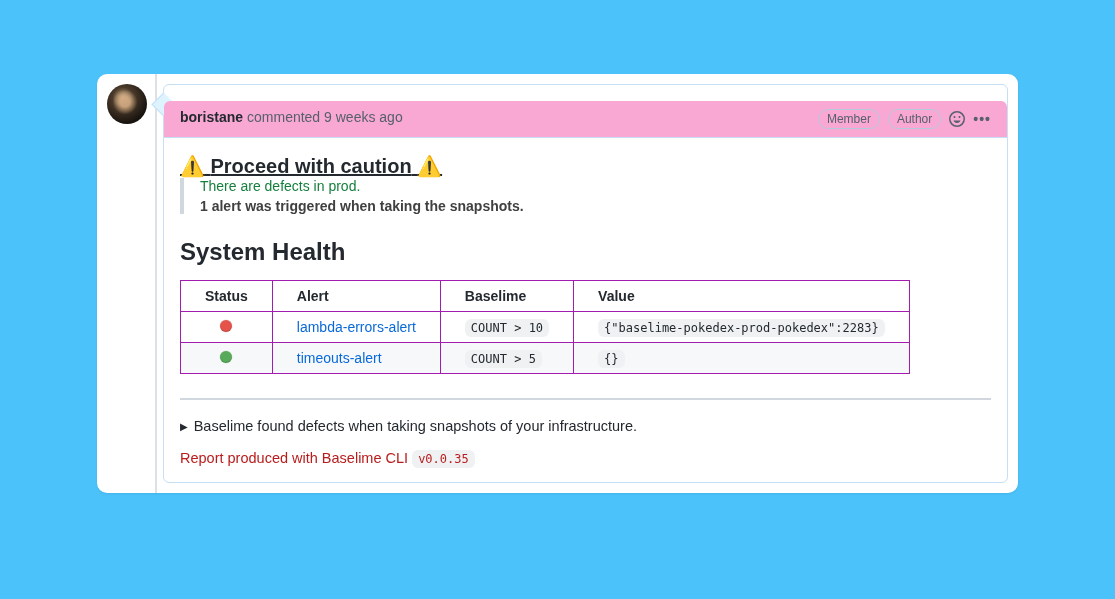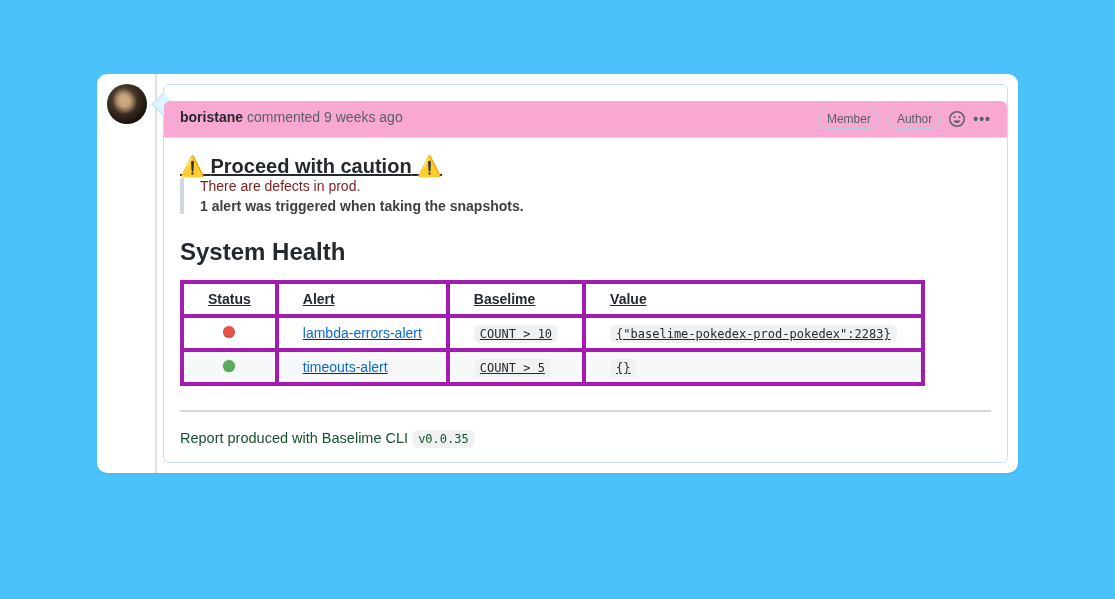--- a/index.html
+++ b/index.html
@@ -128,45 +128,44 @@
       margin-bottom: 0;
       text-decoration: underline;
     }
     .blockquote {
       border-left: 4px solid #d0d7de;
       padding: 0 0 0 16px;
       margin-bottom: 24px;
       color: #57606a;
     }
     .blockquote .defects-line {
-      color: #7f1d1d;
+      color: #15803d;
       font-size: 14px;
       margin-bottom: 4px;
     }
     .blockquote .alert-line {
       color: #404040;
       font-weight: 600;
       font-size: 14px;
     }
     .section-heading {
       font-size: 24px;
       font-weight: 600;
       margin-bottom: 14px;
     }
     .tbl {
       border-collapse: collapse;
       font-size: 14px;
       width: auto;
     }
     .tbl th, .tbl td {
-      border: 4px solid #a21caf;
+      border: 1px solid #a21caf;
       padding: 7px 24px;
       text-align: left;
       vertical-align: middle;
-      text-decoration: underline;
     }
     .tbl th {
       font-weight: 600;
       background: #fff;
     }
     .tbl tbody tr:nth-child(even) td {
       background: #f6f8fa;
     }
     .status-dot {
       width: 12px;
@@ -204,21 +203,21 @@
       font-size: 10px;
       margin-right: 6px;
       color: #24292f;
       display:inline-block;
       vertical-align: middle;
       position: relative;
       top:-1px;
     }
     .report-line {
       font-size: 14.5px;
-      color: #14532d;
+      color: #b91c1c;
     }
   </style>
 </head>
 <body>
 
 <div class="card">
   <div class="timeline-vert"></div>
   <div class="comment-wrap">
     <div class="avatar"></div>
     <div class="bubble">
@@ -267,20 +266,23 @@
             </tr>
             <tr>
               <td class="status-cell"><span class="status-dot status-green"></span></td>
               <td><a class="link">timeouts-alert</a></td>
               <td><span class="mono">COUNT &gt; 5</span></td>
               <td><span class="mono">{}</span></td>
             </tr>
           </tbody>
         </table>
         <hr class="sep">
+        <details class="defects">
+          <summary>Baselime found defects when taking snapshots of your infrastructure.</summary>
+        </details>
         <div class="report-line">
           <span>Report produced with Baselime CLI</span>
           <span class="mono">v0.0.35</span>
         </div>
       </div>
     </div>
   </div>
 </div>
 
 </body></html>

